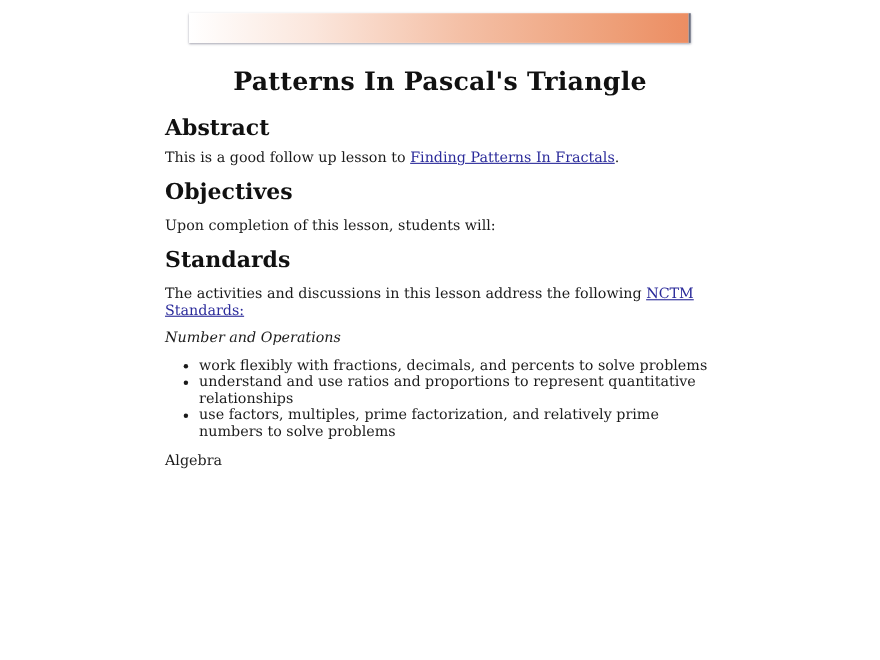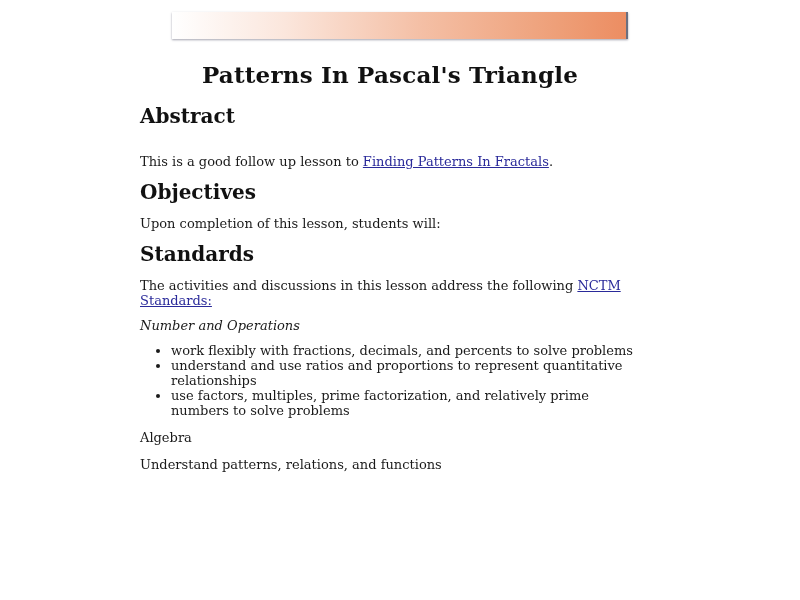--- a/index.html
+++ b/index.html
@@ -6,37 +6,37 @@
     body {
       width: 800px; height: 600px; overflow: hidden; position: relative;
       font-family: "DejaVu Serif", serif; color: #1a1a1a;
     }
     .banner {
       position: absolute; left: 172px; top: 12px; width: 454px; height: 27px;
       background: linear-gradient(to right, #ffffff 0%, #fbe6dc 25%, #f4bfa5 55%, #ee9f78 85%, #ec8d62 100%);
       border-right: 2px solid #6a6f80;
       box-shadow: 0 1px 2px rgba(90,90,110,0.55);
     }
-    .content { position: absolute; left: 140px; top: 56px; width: 500px; }
+    .content { position: absolute; left: 150px; top: 56px; width: 500px; }
     h1 {
       font-family: "DejaVu Serif", serif; font-weight: bold; font-size: 23px;
       text-align: center; margin: 4px 0 0 0; line-height: 30px; color: #111;
       letter-spacing: 0.2px;
     }
     h2 {
       font-family: "DejaVu Serif", serif; font-weight: bold; font-size: 20px;
       margin: 0; line-height: 20px; color: #111;
     }
     p { font-size: 13px; line-height: 15px; margin: 0; }
     ul { margin: 0; padding-left: 31px; font-size: 13px; line-height: 15px; }
     li { margin: 0; }
     a { color: #2a2a9a; text-decoration: underline; }
     .abs-h { margin-top: 16px; }
     .abs-p1 { margin-top: 14px; }
-    .abs-p2 { margin-top: 28px; }
+    .abs-p2 { margin-top: 10px; }
     .obj-h { margin-top: 13px; }
     .obj-p { margin-top: 14px; }
     .obj-ul { margin-top: 9px; }
     .std-h { margin-top: 13px; }
     .std-p { margin-top: 14px; }
     .std-sub1 { margin-top: 10px; font-style: italic; }
     .std-p2 { margin-top: 12px; }
     .std-ul { margin-top: 10px; }
     .std-sub2 { margin-top: 12px; }
     .std-p3 { margin-top: 12px; }
@@ -59,14 +59,13 @@
   <p class="std-p"><span>The activities and discussions in this lesson address the following </span><a href="#">NCTM Standards:</a></p>
 
   <p class="std-sub1">Number and Operations</p>
   <ul class="std-ul">
     <li>work flexibly with fractions, decimals, and percents to solve problems</li>
     <li>understand and use ratios and proportions to represent quantitative relationships</li>
     <li>use factors, multiples, prime factorization, and relatively prime numbers to solve problems</li>
   </ul>
 
   <p class="std-sub2">Algebra</p>
-  <p class="std-p3">Understand patterns, relations, and functions</p>
 </div>
 
 </body></html>

